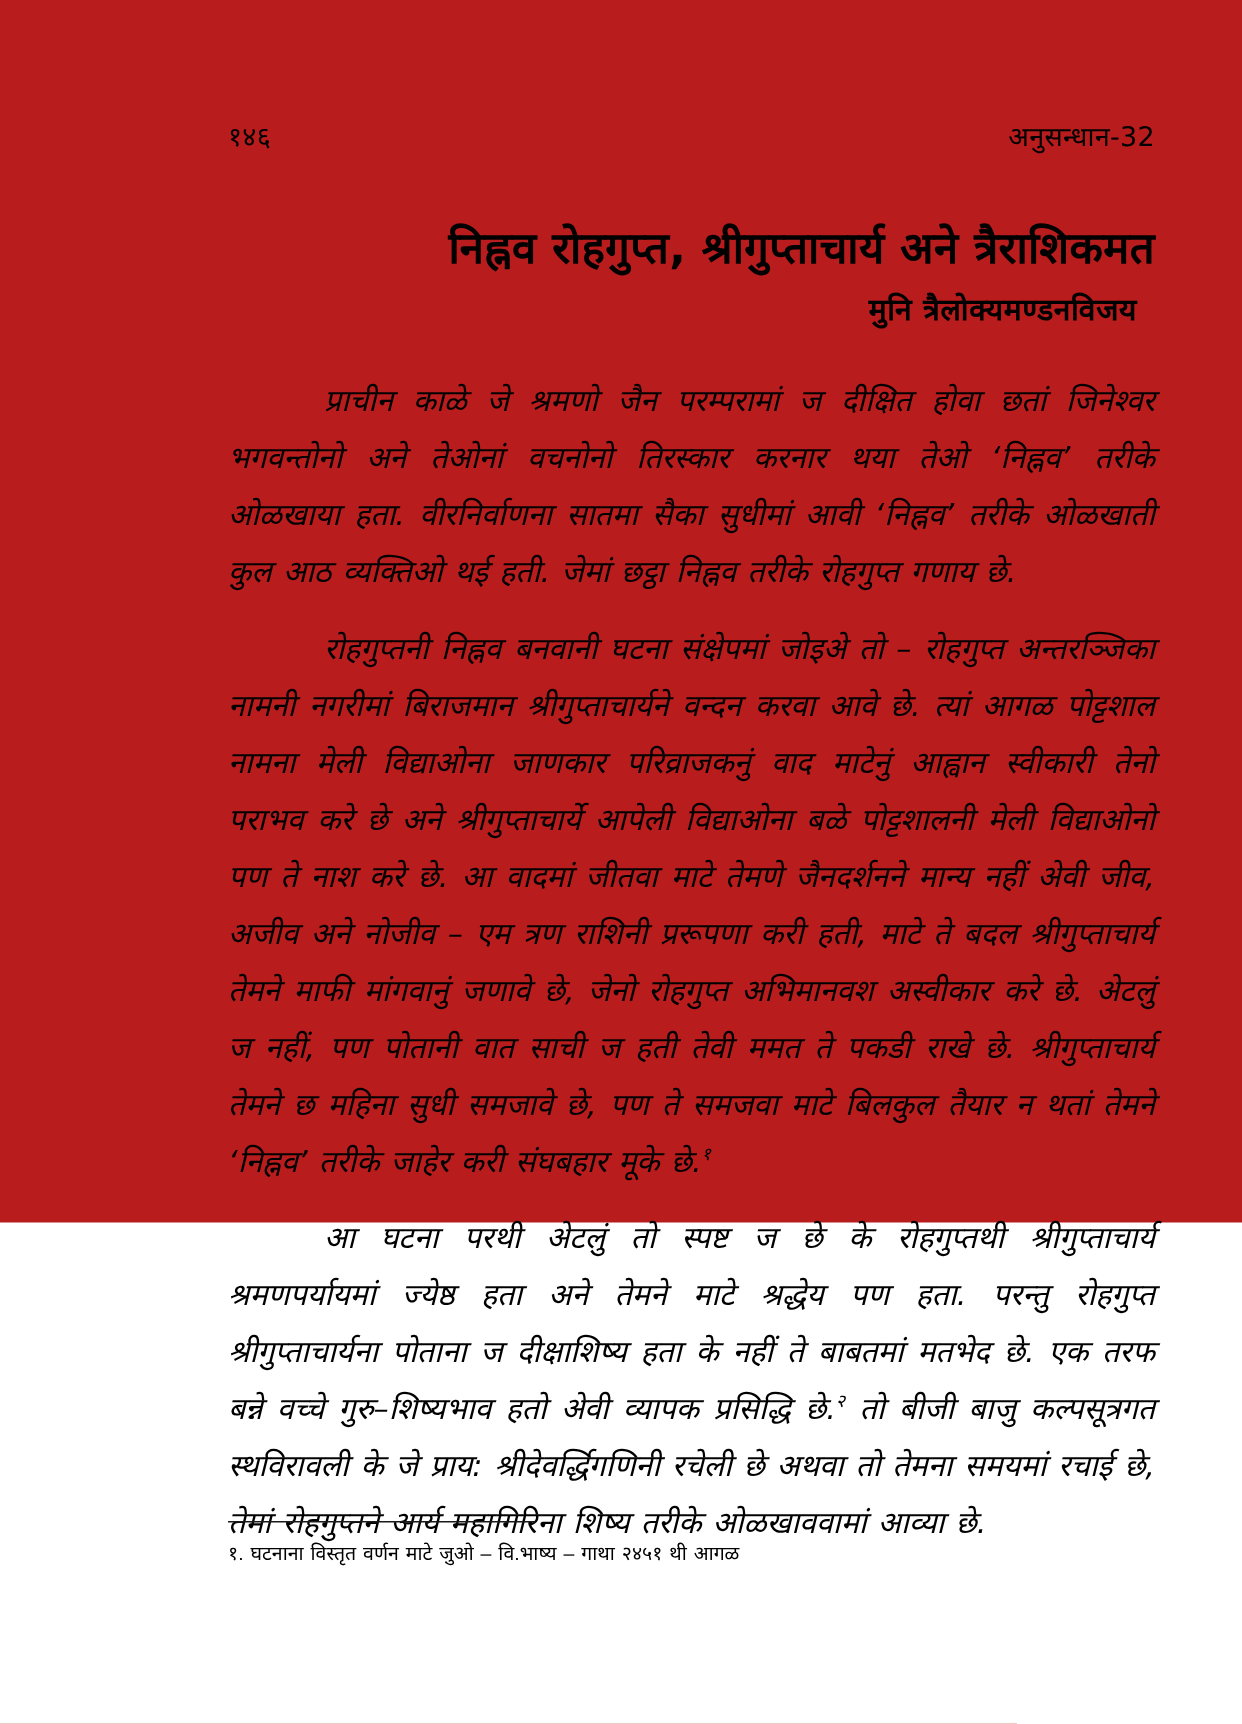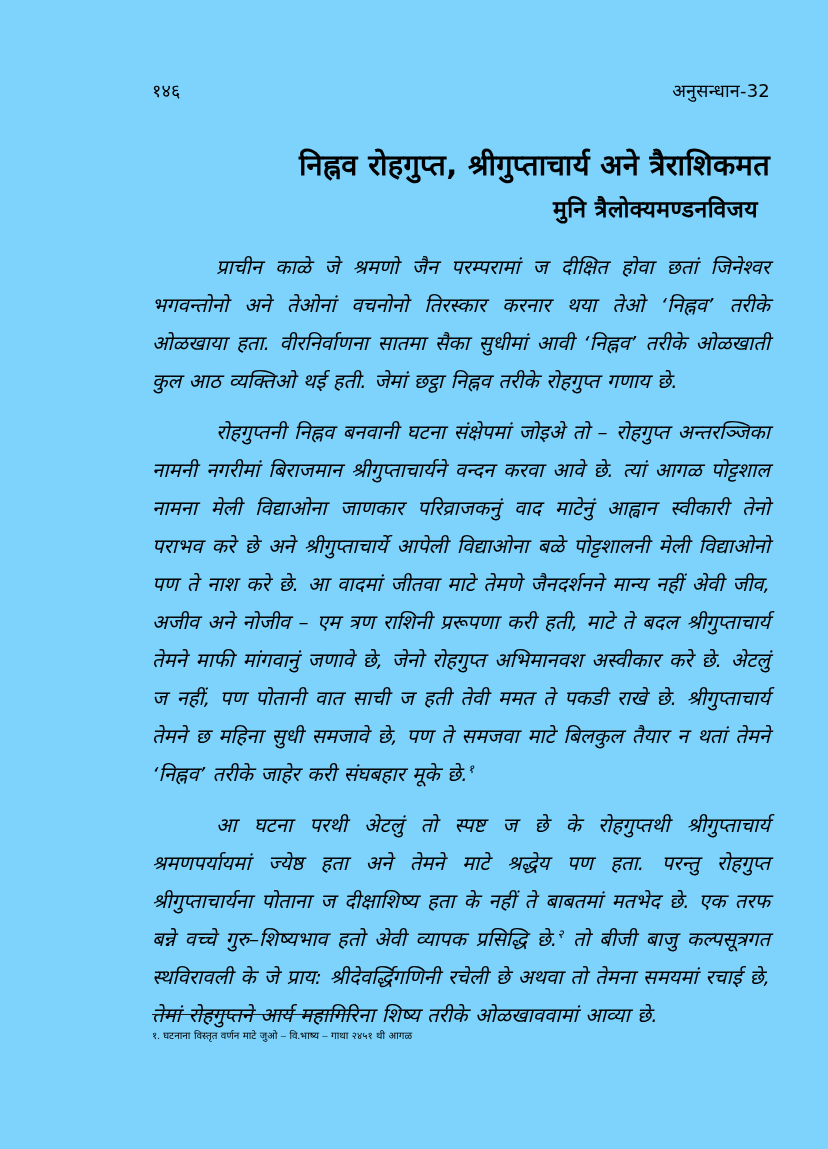--- a/index.html
+++ b/index.html
@@ -12,22 +12,22 @@
     height: 1149px;
     position: relative;
     font-family: "Liberation Serif", "DejaVu Serif", serif;
     color: #000000;
     overflow: hidden;
   }
   .page {
     position: absolute;
     left: 0; top: 0;
     width: 828px;
-    height: 1149px;
-    background: #7dd3fc;
+    height: 815px;
+    background: #b91c1c;
   }
 
   
   .running-head {
     position: absolute;
     left: 152px;
     top: 78px;
     width: 618px;
     height: 28px;
     display: flex;
@@ -58,21 +58,21 @@
     white-space: nowrap;
   }
   .byline {
     position: absolute;
     left: 152px;
     top: 192px;
     width: 618px;
     text-align: right;
     padding-right: 12px;
     font-family: "DejaVu Sans", sans-serif;
-    font-size: 23px;
+    font-size: 20px;
     font-weight: 700;
     letter-spacing: 0.4px;
     white-space: nowrap;
     box-sizing: border-box;
   }
 
   
   .body-block {
     position: absolute;
     left: 152px;
@@ -108,22 +108,22 @@
   }
   .footnote-rule {
     width: 205px;
     height: 0;
     border: none;
     border-top: 1.3px solid #1a1a1a;
     margin: 0 0 7px 0;
   }
   p.footnote {
     margin: 0 0 7px 0;
-    font-family: Liberation Serif, serif;
-    font-size: 10px;
+    font-family: Liberation Sans, sans-serif;
+    font-size: 13px;
     line-height: 28px;
     text-align: left;
     word-spacing: 1px;
     white-space: nowrap;
   }
   p.footnote:last-child { margin-bottom: 0; }
 </style>
 </head>
 <body>
 

